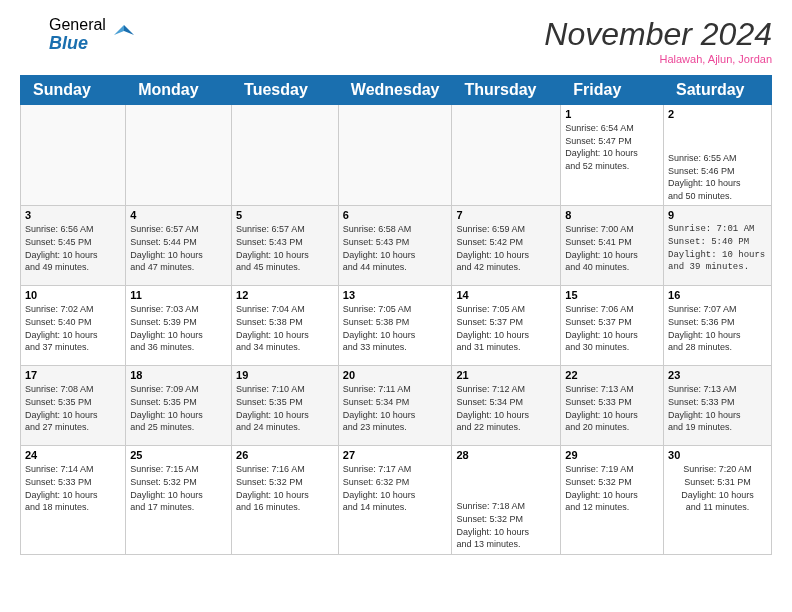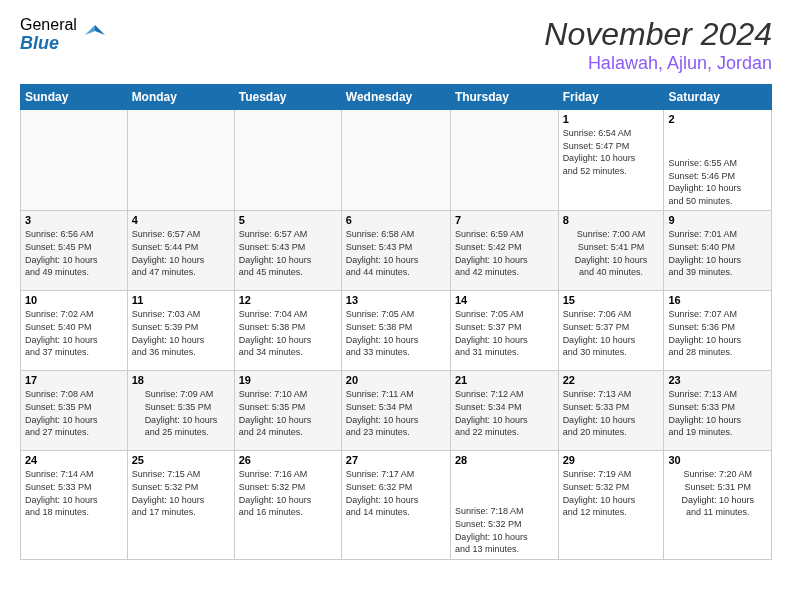--- a/index.html
+++ b/index.html
@@ -22,20 +22,21 @@
       margin-bottom: 10px;
     }
     .logo {
       display: flex;
       align-items: center;
     }
     .logo-text {
       display: flex;
       flex-direction: column;
       line-height: 1.1;
+      margin-left: 29px;
     }
     .logo-blue {
       font-size: 18px;
       font-weight: bold;
       color: #1a6faf;
       font-style: italic;
     }
     .logo-icon {
       width: 28px;
       height: 28px;
@@ -44,32 +45,32 @@
     .title-section {
       text-align: right;
     }
     .month-title {
       font-size: 32px;
       font-weight: normal;
       color: #333;
       font-style: italic;
     }
     .location {
-      font-size: 18px;
-      color: #8b5cf6;
+      font-size: 11px;
+      color: #ec4899;
     }
     .calendar {
       width: 100%;
       border-collapse: collapse;
     }
     .calendar th {
       background-color: #1a6faf;
       color: white;
-      font-size: 12px;
-      padding: 5px 4px;
+      font-size: 16px;
+      padding: 5px 12px;
       text-align: left;
       border: 1px solid #1a6faf;
     }
     .calendar td {
       border: 1px solid #ccc;
       vertical-align: top;
       padding: 3px 4px;
       font-size: 9.5px;
       width: 113px;
       height: 80px;
@@ -179,28 +180,28 @@
           </td>
           <td>
             <span class="day-num">7</span>
             <div class="day-info" style="white-space: pre-line;">Sunrise: 6:59 AM
 Sunset: 5:42 PM
 Daylight: 10 hours
 and 42 minutes.</div>
           </td>
           <td>
             <span class="day-num">8</span>
-            <div class="day-info" style="white-space: pre-line; text-align: center;">Sunrise: 7:00 AM
+            <div class="day-info" style="white-space: pre-line;">Sunrise: 7:00 AM
 Sunset: 5:41 PM
 Daylight: 10 hours
 and 40 minutes.</div>
           </td>
           <td>
             <span class="day-num">9</span>
-            <div class="day-info" style="white-space: pre-line;">Sunrise: 7:01 AM
+            <div class="day-info" style="white-space: pre-line; font-family: Liberation Mono, monospace;">Sunrise: 7:01 AM
 Sunset: 5:40 PM
 Daylight: 10 hours
 and 39 minutes.</div>
           </td>
         </tr>
         <tr>
           <td>
             <span class="day-num">10</span>
             <div class="day-info" style="white-space: pre-line;">Sunrise: 7:02 AM
 Sunset: 5:40 PM
@@ -253,21 +254,21 @@
         <tr>
           <td>
             <span class="day-num">17</span>
             <div class="day-info" style="white-space: pre-line;">Sunrise: 7:08 AM
 Sunset: 5:35 PM
 Daylight: 10 hours
 and 27 minutes.</div>
           </td>
           <td>
             <span class="day-num">18</span>
-            <div class="day-info" style="white-space: pre-line; margin-left: 13px;">Sunrise: 7:09 AM
+            <div class="day-info" style="white-space: pre-line;">Sunrise: 7:09 AM
 Sunset: 5:35 PM
 Daylight: 10 hours
 and 25 minutes.</div>
           </td>
           <td>
             <span class="day-num">19</span>
             <div class="day-info" style="white-space: pre-line;">Sunrise: 7:10 AM
 Sunset: 5:35 PM
 Daylight: 10 hours
 and 24 minutes.</div>

